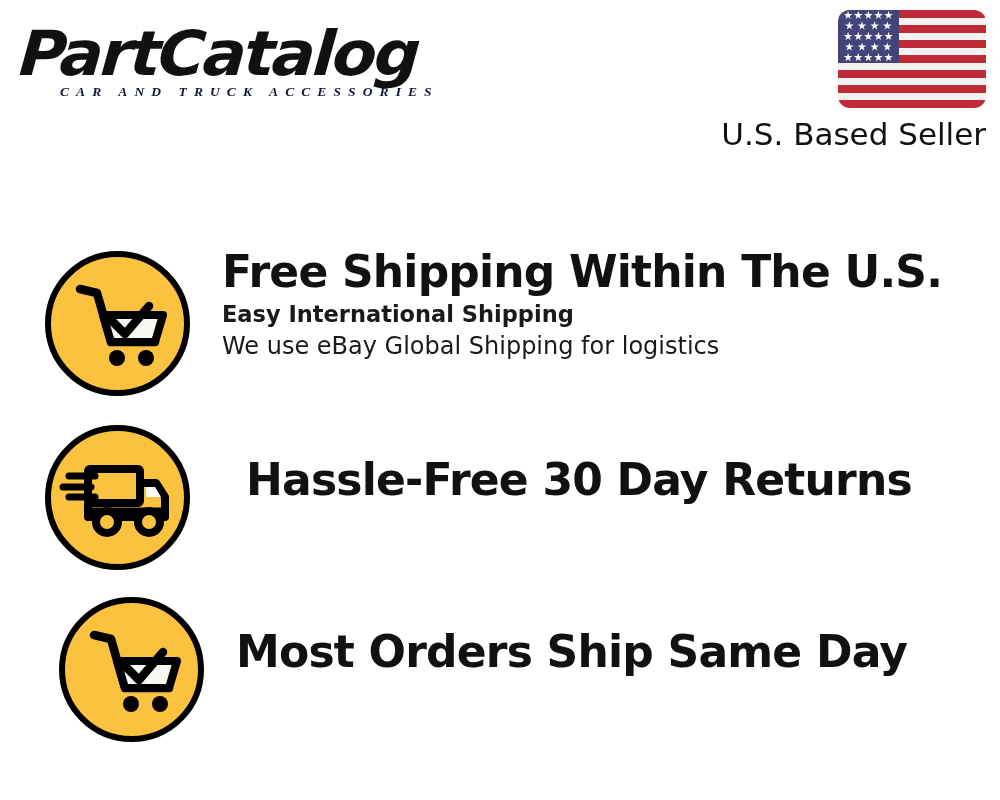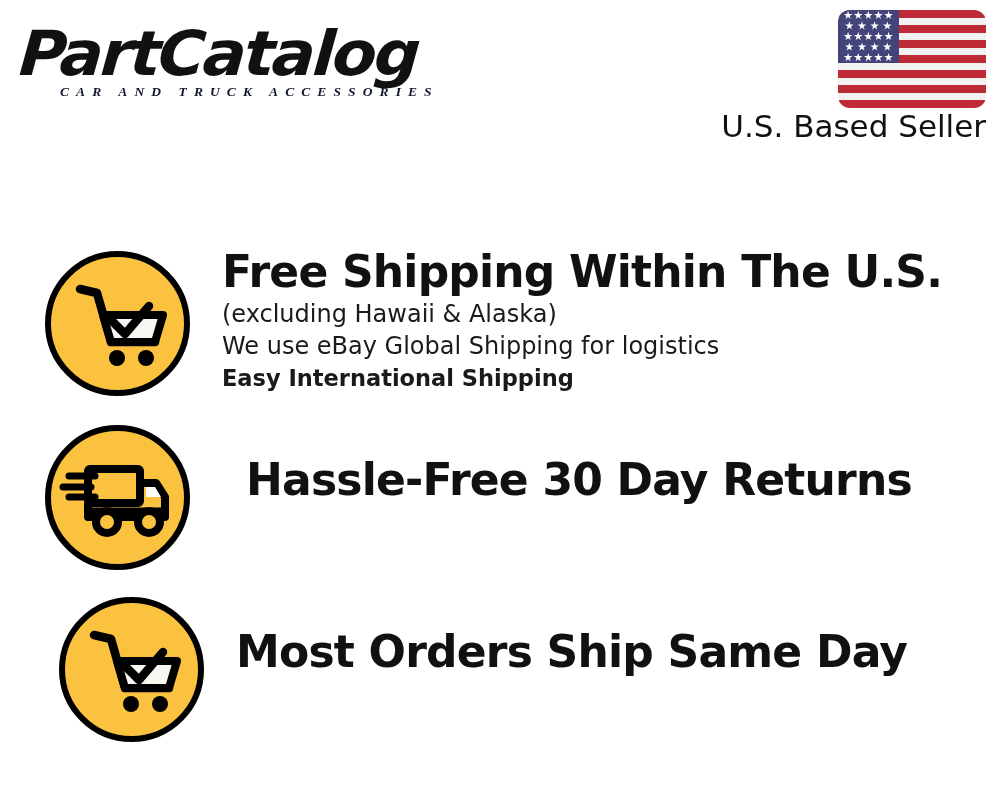--- a/index.html
+++ b/index.html
@@ -98,21 +98,21 @@
     padding: 0 5px;
     box-sizing: border-box;
   }
   .flag .star {
     width: 9px;
     height: 9px;
     background: #ffffff;
     clip-path: polygon(50% 0%, 61% 35%, 98% 35%, 68% 57%, 79% 91%, 50% 70%, 21% 91%, 32% 57%, 2% 35%, 39% 35%);
   }
   .seller-label {
-    margin-top: 0;
+    margin-top: 8px;
     font-family: "DejaVu Sans", sans-serif;
     font-weight: 400;
     font-size: 31px;
     line-height: 36px;
     color: #111111;
     white-space: nowrap;
     text-align: right;
   }
 
   
@@ -256,23 +256,22 @@
       <svg viewBox="0 0 133 133" xmlns="http://www.w3.org/2000/svg">
         <path d="M29 32 L46 36 L60 85 L104 85" fill="none" stroke="#000" stroke-width="8.5" stroke-linecap="round" stroke-linejoin="round"></path>
         <path d="M52 58 L112 58 L104 85 L60 85 Z" fill="#f7f7f2" stroke="#000" stroke-width="8" stroke-linejoin="round"></path>
         <path d="M60 63 L74 77 L98 49" fill="none" stroke="#000" stroke-width="8.5" stroke-linecap="round" stroke-linejoin="round"></path>
         <circle cx="66" cy="101" r="8" fill="#000"></circle>
         <circle cx="95" cy="101" r="8" fill="#000"></circle>
       </svg>
     </div>
     <div class="feature-text row1-text">
       <div class="feature-headline">Free Shipping Within The U.S.</div>
-      <div class="feature-sub">(excluding Hawaii &amp; Alaska)</div>
+      <div class="feature-sub bold">Easy International Shipping</div>
       <div class="feature-sub">We use eBay Global Shipping for logistics</div>
-      <div class="feature-sub bold">Easy International Shipping</div>
     </div>
   </div>
 
   <div class="feature-row r2">
     <div class="icon-circle">
       <svg viewBox="0 0 133 133" xmlns="http://www.w3.org/2000/svg">
         <rect x="37" y="38" width="52" height="34" rx="2" fill="none" stroke="#000" stroke-width="8"></rect>
         <path d="M89 52 L105 52 L114 66 L114 86 L37 86 L37 72" fill="none" stroke="#000" stroke-width="8" stroke-linejoin="round"></path>
         <path d="M95 56 L104 56 L110 66 L95 66 Z" fill="#ffffff"></path>
         <line x1="37" y1="80" x2="114" y2="80" stroke="#000" stroke-width="7"></line>

